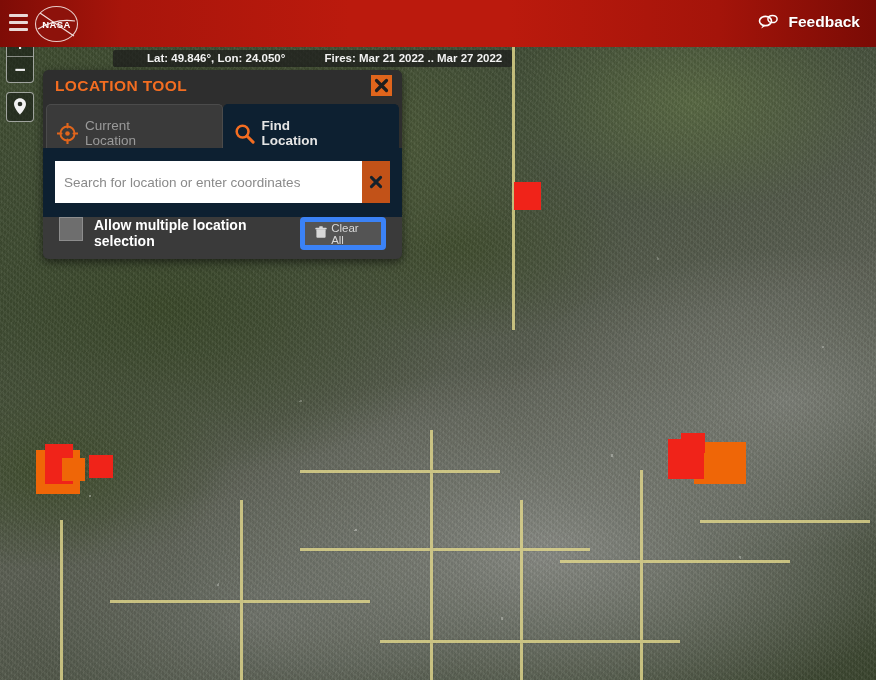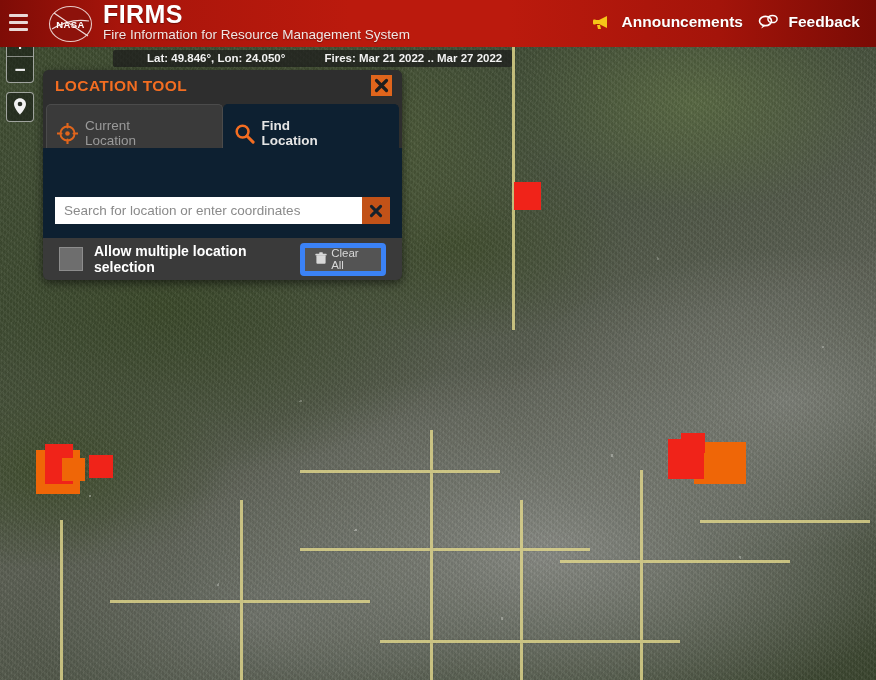--- a/index.html
+++ b/index.html
@@ -42,21 +42,21 @@
     width: 19px; height: 3px;
     background: #e9d9d7;
     border-radius: 1px;
   }
   #hamburger i:nth-child(1){ top: 3px; }
   #hamburger i:nth-child(2){ top: 10px; }
   #hamburger i:nth-child(3){ top: 17px; }
 
   #nasa-logo {
     position: absolute;
-    left: 47px; top: 5px;
+    left: 33px; top: 5px;
     width: 47px; height: 38px;
     cursor: pointer;
   }
   .brand-block {
     position: absolute;
     left: 103px; top: 1px;
   }
   .brand-title {
     font-size: 25px;
     font-weight: bold;
@@ -265,22 +265,21 @@
   .loctab.active .tlabel {
     color: #e5e5e5;
     font-weight: bold;
   }
   #loc-body {
     background: #0d2031;
     padding: 13px 12px 14px 12px;
   }
   #search-wrap {
     display: flex;
-    height: 27px;
-    margin-top: 36px;
+    height: 42px;
   }
   #search-input {
     flex: 1;
     border: none;
     outline: none;
     background: #ffffff;
     padding: 0 9px;
     font-family: "Liberation Sans", sans-serif;
     font-size: 13.5px;
     color: #333;
@@ -291,21 +290,21 @@
     background: #c25218;
     display: flex;
     align-items: center;
     justify-content: center;
     cursor: pointer;
   }
   #loc-footer {
     background: #3a3a3a;
     height: 42px;
     display: flex;
-    align-items: center;
+    align-items: flex-start;
     padding: 0 16px;
   }
   #allow-multi-cb {
     width: 22px; height: 22px;
     background: #6e6e6e;
     border: 1px solid #8d8d8d;
     cursor: pointer;
     flex: none;
   }
   #allow-multi-label {
@@ -396,35 +395,21 @@
     <div id="nasa-logo">
       <svg width="47" height="38" viewBox="0 0 47 38">
         <ellipse cx="23.5" cy="19" rx="21" ry="17.5" fill="#8d120b"></ellipse>
         <ellipse cx="23.5" cy="19" rx="21" ry="17.5" fill="none" stroke="#e8c9c6" stroke-width="1.1"></ellipse>
         <path d="M5 24 Q23 13 42 16" fill="none" stroke="#f0dcda" stroke-width="1.1"></path>
         <path d="M7 8 Q26 21 41 31" fill="none" stroke="#f0dcda" stroke-width="1.2"></path>
         <text x="23.5" y="23" font-family="Liberation Sans, sans-serif" font-size="9.5" font-weight="bold" fill="#ffffff" text-anchor="middle" letter-spacing="0.4">NASA</text>
       </svg>
     </div>
 
-    <div class="brand-block">
-      <div class="brand-title">FIRMS</div>
-      <div class="brand-sub">Fire Information for Resource Management System</div>
-    </div>
-
-    <div class="hdr-link" id="link-announcements">
-      <span class="ico">
-        <svg width="20" height="16" viewBox="0 0 20 16">
-          <path d="M3 6h4l8-4v12l-8-4H3z" fill="#f5c518"></path>
-          <rect x="1" y="5.5" width="3" height="5" rx="1" fill="#f5c518"></rect>
-          <path d="M5 11l1 4h3l-1-4z" fill="#f5c518"></path>
-        </svg>
-      </span>
-      <span>Announcements</span>
-    </div>
+
 
     <div class="hdr-link" id="link-feedback">
       <span class="ico">
         <svg width="20" height="16" viewBox="0 0 20 16">
           <ellipse cx="7.5" cy="7" rx="6" ry="4.6" fill="none" stroke="#ffffff" stroke-width="1.6"></ellipse>
           <path d="M5 11.2 L3.2 14.4 L7.6 11.7 Z" fill="#ffffff"></path>
           <ellipse cx="14.5" cy="5" rx="4.6" ry="3.6" fill="none" stroke="#ffffff" stroke-width="1.5"></ellipse>
         </svg>
       </span>
       <span>Feedback</span>

